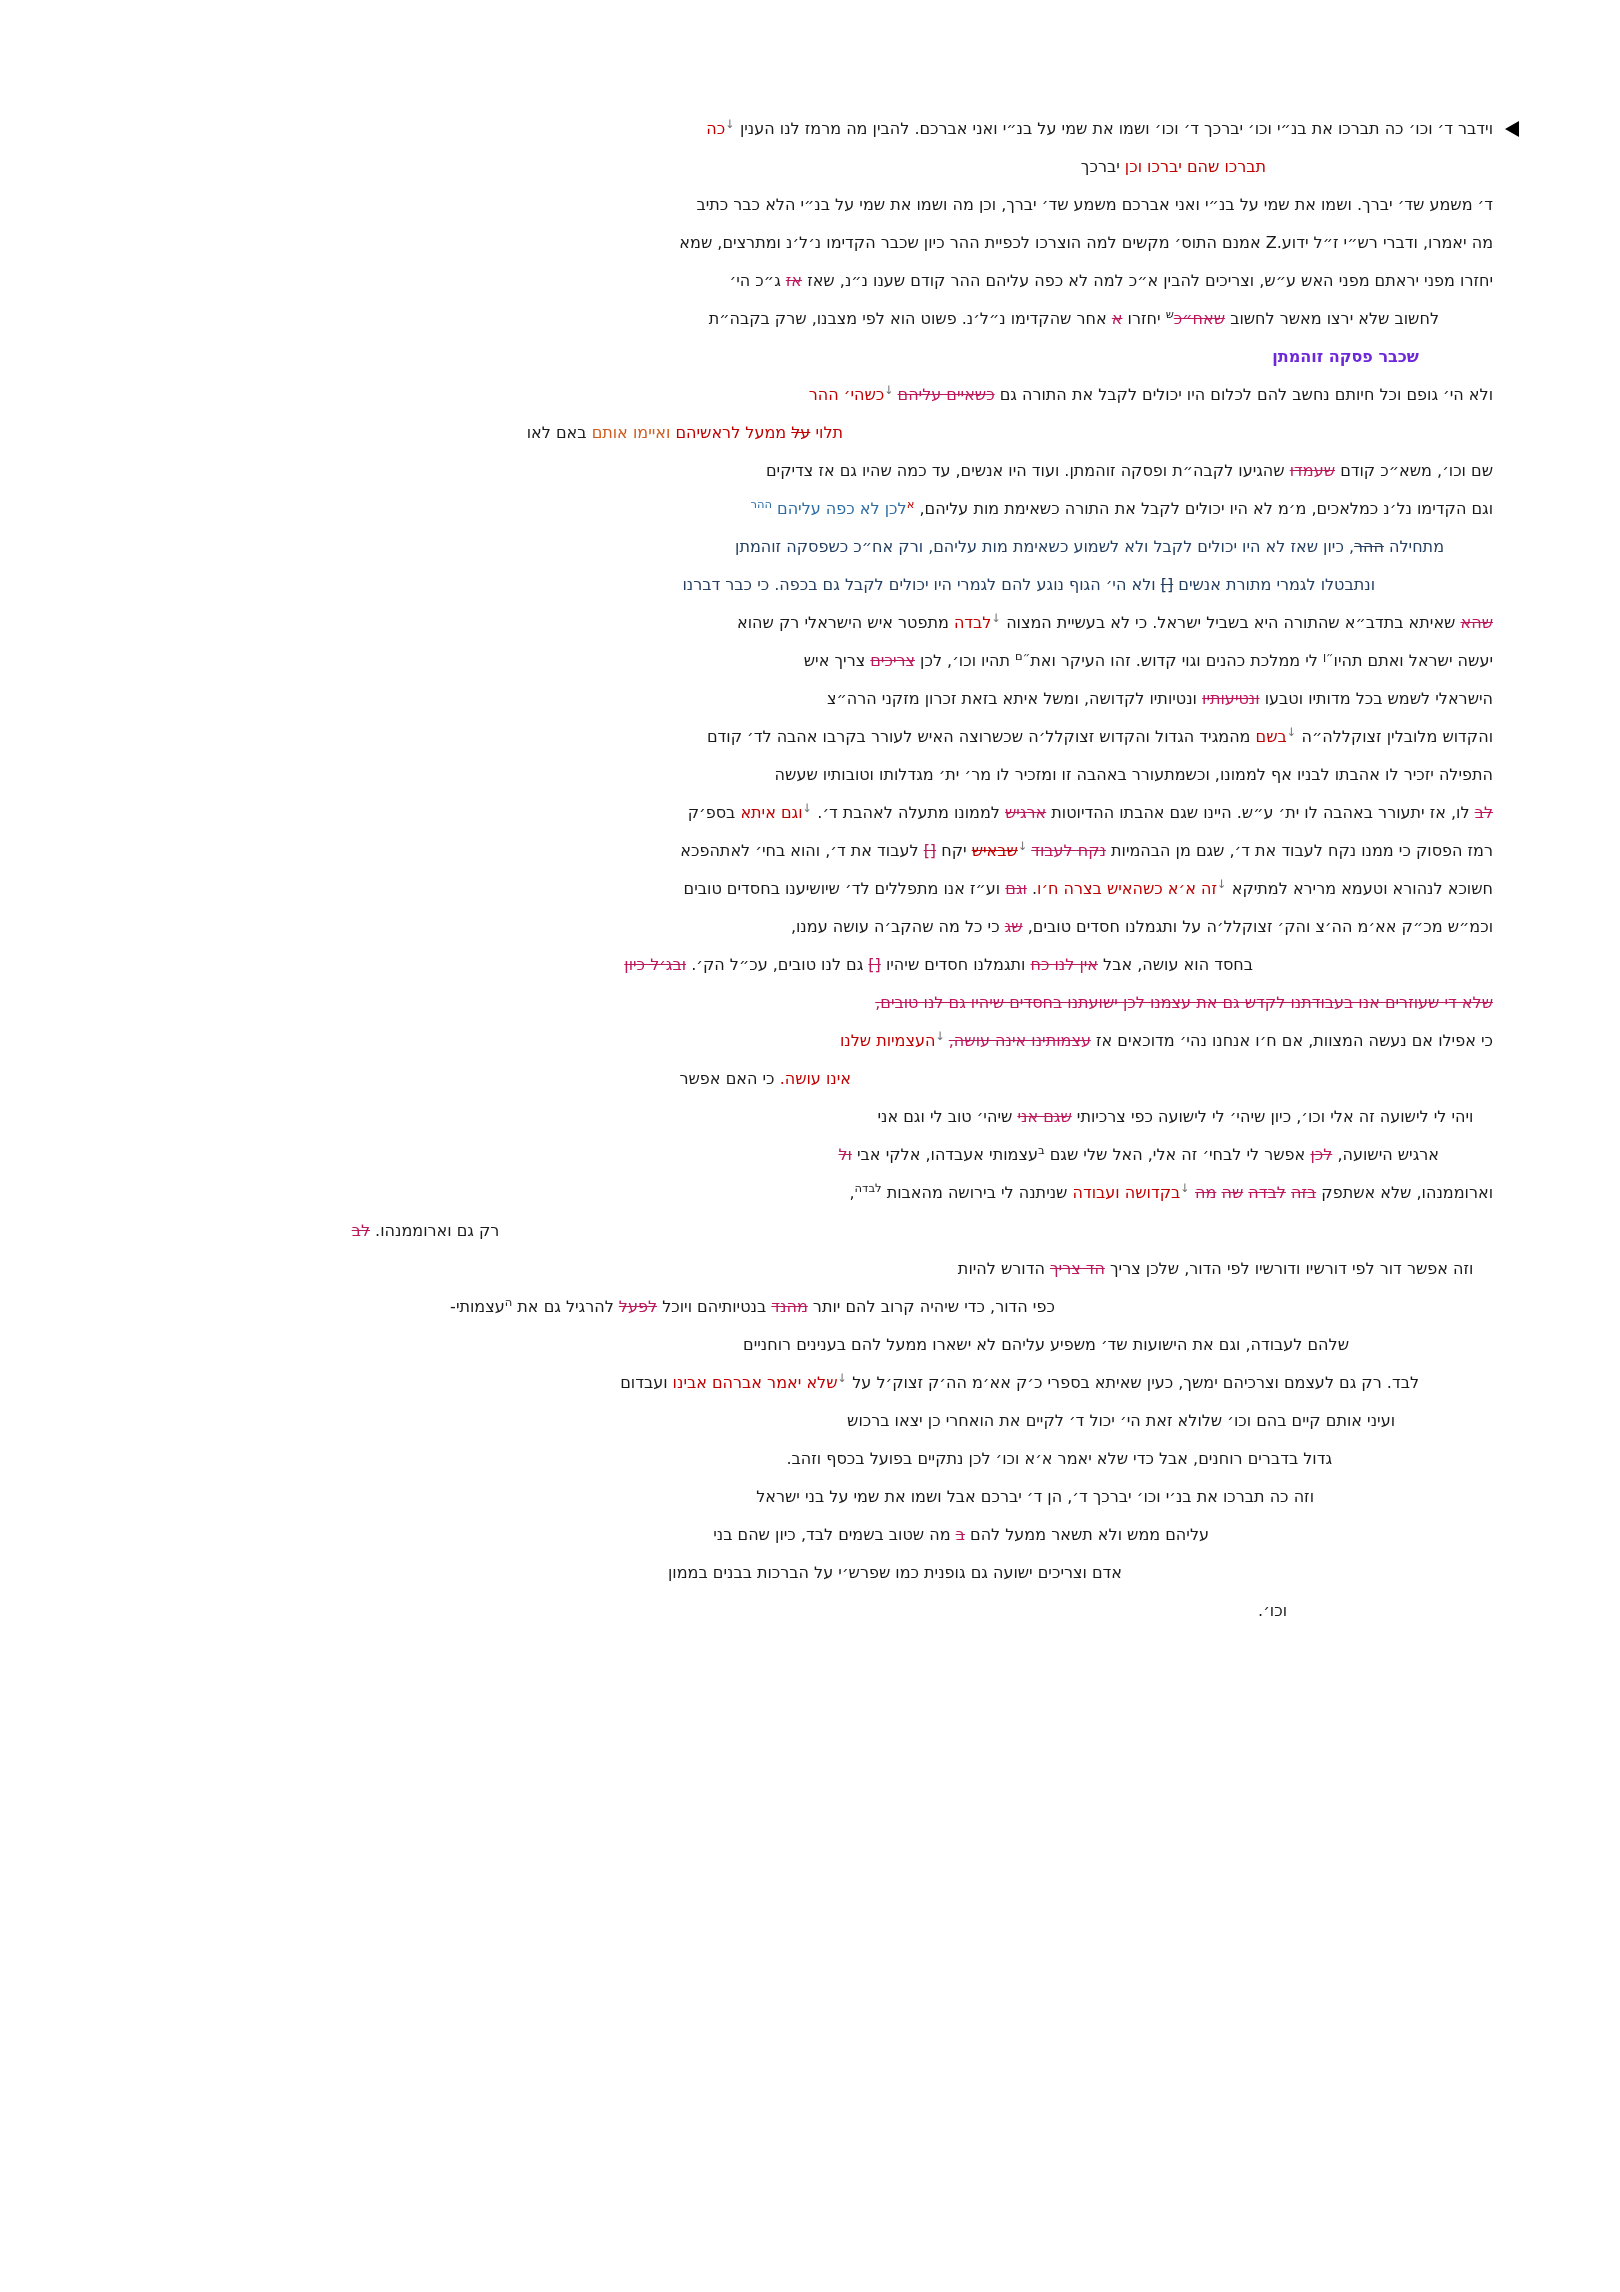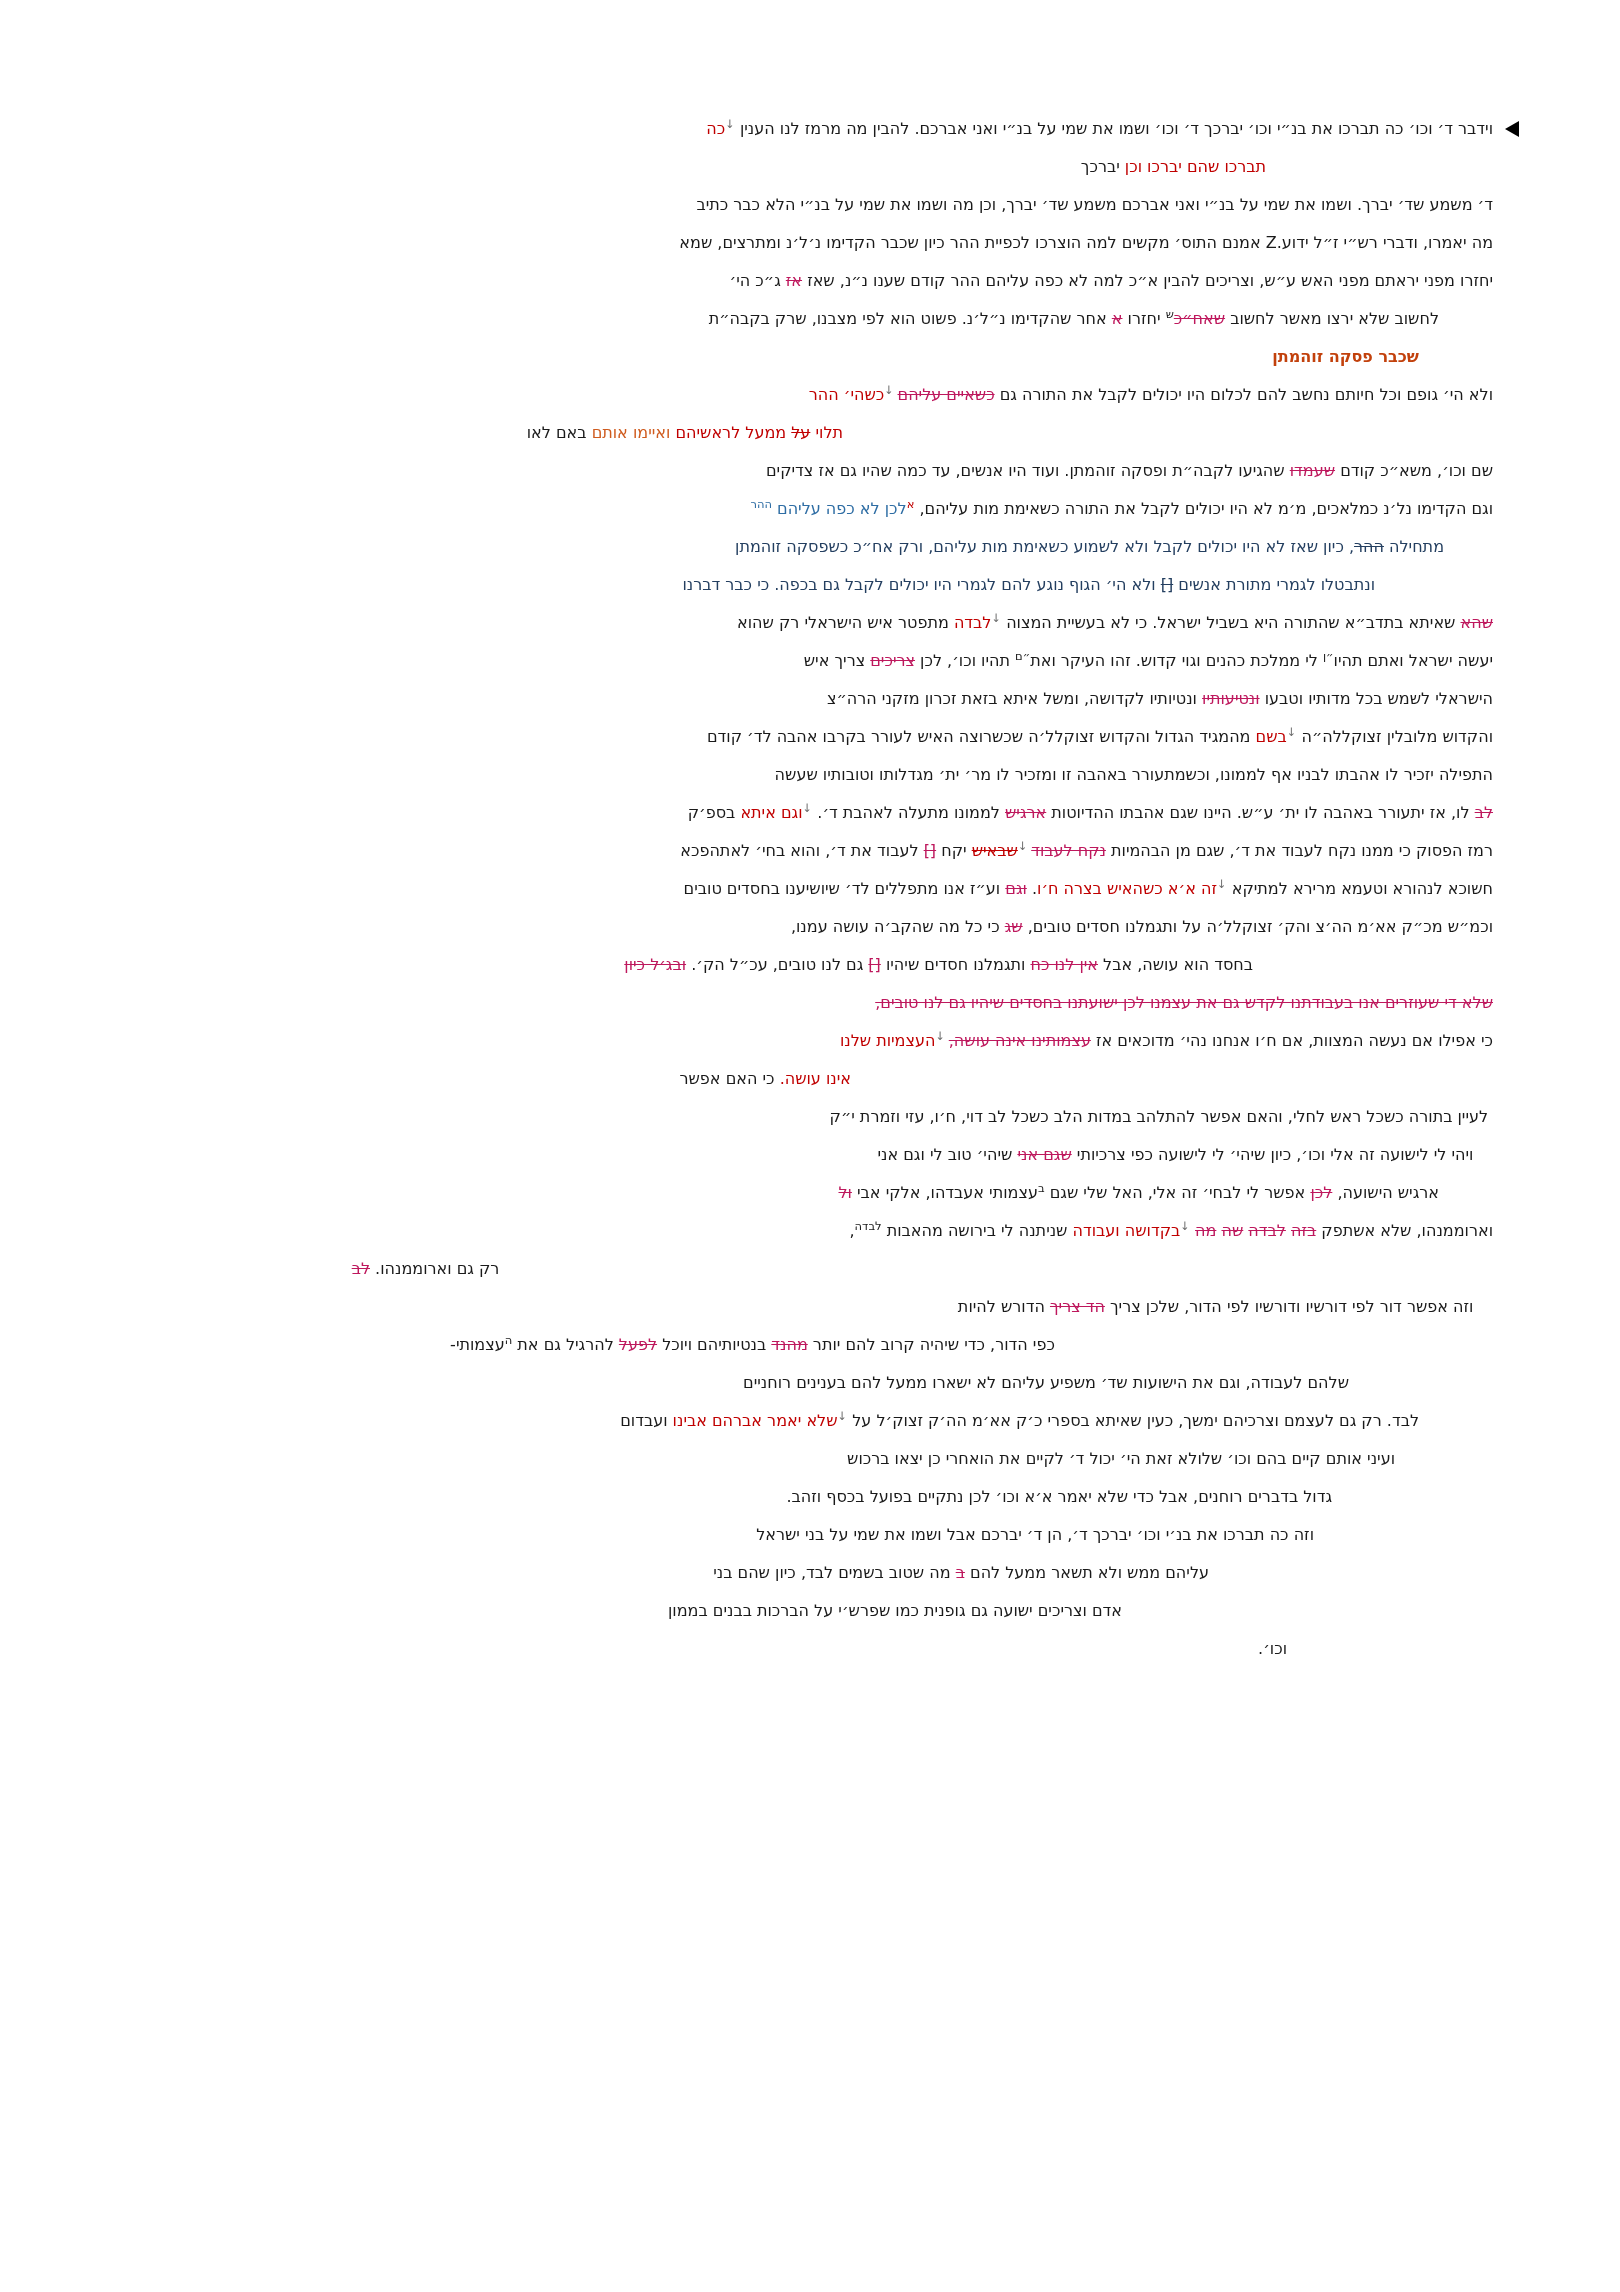--- a/index.html
+++ b/index.html
@@ -18,21 +18,21 @@
     white-space:nowrap;
     height:38px;
     line-height:38px;
     font-size:16px;
     color:#1a1a1a;
     position:relative;
   }
   .line span{display:inline;}
   .n  {color:#1a1a1a;}
   .st {color:#be185d;text-decoration:line-through;}
-  .bd {color:#c2410c;font-weight:bold;}
+  .bd {color:#6d28d9;font-weight:bold;}
   .r  {color:#c00000;}
   .rs {color:#c00000;text-decoration:line-through;}
   .o  {color:#cf5b1e;}
   .bl {color:#2e6da4;}
   .nv {color:#243f60;}
   .nvs{color:#243f60;text-decoration:line-through;}
   .sup ,.supr,.supb,.supg{
     font-size:0.72em;
     vertical-align:super;
     line-height:0;
@@ -74,21 +74,20 @@
     <div class="line" style="padding-right: 0px;"><span class="n">והקדוש מלובלין זצוקללה״ה </span><span class="supg">↓</span><span class="r">בשם</span><span class="n"> מהמגיד הגדול והקדוש זצוקלל׳ה שכשרוצה האיש לעורר בקרבו אהבה לד׳ קודם</span></div>
     <div class="line" style="padding-right: 0px;"><span class="n">התפילה יזכיר לו אהבתו לבניו אף לממונו, וכשמתעורר באהבה זו ומזכיר לו מר׳ ית׳ מגדלותו וטובותיו שעשה</span></div>
     <div class="line" style="padding-right: 0px;"><span class="st">לב</span><span class="n"> לו, אז יתעורר באהבה לו ית׳ ע״ש. היינו שגם אהבתו ההדיוטות </span><span class="st">ארגיש</span><span class="n"> לממונו מתעלה לאהבת ד׳. </span><span class="supg">↓</span><span class="r">וגם איתא</span><span class="n"> בספ׳ק</span></div>
     <div class="line" style="padding-right: 0px;"><span class="n">רמז הפסוק כי ממנו נקח לעבוד את ד׳, שגם מן הבהמיות </span><span class="st">נקח לעבוד</span><span class="supg"> ↓</span><span class="rs">שבאיש</span><span class="n"> יקח </span><span class="st">[]</span><span class="n"> לעבוד את ד׳, והוא בחי׳ לאתהפכא</span></div>
     <div class="line" style="padding-right: 0px;"><span class="n">חשוכא לנהורא וטעמא מרירא למתיקא </span><span class="supg">↓</span><span class="r">זה א׳א כשהאיש בצרה ח׳ו</span><span class="n">. </span><span class="st">וגם</span><span class="n"> וע״ז אנו מתפללים לד׳ שיושיענו בחסדים טובים</span></div>
     <div class="line" style="padding-right: 0px;"><span class="n">וכמ״ש מכ״ק אא׳מ הה׳צ והק׳ זצוקלל׳ה על ותגמלנו חסדים טובים, </span><span class="st">שג</span><span class="n"> כי כל מה שהקב׳ה עושה עמנו,</span></div>
     <div class="line" style="padding-right: 240px;"><span class="n">בחסד הוא עושה, אבל </span><span class="st">אין לנו כח</span><span class="n"> ותגמלנו חסדים שיהיו </span><span class="st">[]</span><span class="n"> גם לנו טובים, עכ״ל הק׳. </span><span class="st">ובג׳ל כיון</span></div>
     <div class="line" style="padding-right: 0px;"><span class="st">שלא די שעוזרים אנו בעבודתנו לקדש גם את עצמנו לכן ישועתנו בחסדים שיהיו גם לנו טובים,</span></div>
     <div class="line" style="padding-right: 0px;"><span class="n">כי אפילו אם נעשה המצוות, אם ח׳ו אנחנו נהי׳ מדוכאים אז </span><span class="st">עצמותינו אינה עושה,</span><span class="supg"> ↓</span><span class="r">העצמיות שלנו</span></div>
     <div class="line" style="padding-right: 642px;"><span class="r">אינו עושה.</span><span class="n"> כי האם אפשר</span></div>
-    <div class="line" style="padding-right: 4.9px;"><span class="n">לעיין בתורה כשכל ראש לחלי, והאם אפשר להתלהב במדות הלב כשכל לב דוי, ח׳ו, עזי וזמרת י״ק</span></div>
     <div class="line" style="padding-right: 19.6px;"><span class="n">ויהי לי לישועה זה אלי וכו׳, כיון שיהי׳ לי לישועה כפי צרכיותי </span><span class="st">שגם אני</span><span class="n"> שיהי׳ טוב לי וגם אני</span></div>
     <div class="line" style="padding-right: 54px;"><span class="n">ארגיש הישועה, </span><span class="st">לכן</span><span class="n"> אפשר לי לבחי׳ זה אלי, האל שלי שגם </span><span class="sup">ב</span><span class="n">עצמותי אעבדהו, אלקי אבי </span><span class="st">ול</span></div>
     <div class="line" style="padding-right: 0px;"><span class="n">וארוממנהו, שלא אשתפק </span><span class="st">בזה</span><span class="n"> </span><span class="st">לבדה</span><span class="n"> </span><span class="st">שה</span><span class="n"> </span><span class="st">מה</span><span class="n"> </span><span class="supg">↓</span><span class="r">בקדושה ועבודה</span><span class="n"> שניתנה לי בירושה מהאבות </span><span class="sup">לבדה</span><span class="n">,</span></div>
     <div class="line" style="padding-right: 701px; text-align: center;"><span class="n">רק גם וארוממנהו. </span><span class="st">לב</span></div>
     <div class="line" style="padding-right: 19.6px;"><span class="n">וזה אפשר דור לפי דורשיו ודורשיו לפי הדור, שלכן צריך </span><span class="st">הד צריך</span><span class="n"> הדורש להיות</span></div>
     <div class="line" style="padding-right: 47px; text-align: center;"><span class="n">כפי הדור, כדי שיהיה קרוב להם יותר </span><span class="st">מהנד</span><span class="n"> בנטיותיהם ויוכל </span><span class="st">לפעל</span><span class="n"> להרגיל גם את </span><span class="sup">ה</span><span class="n">עצמותי-</span></div>
     <div class="line" style="padding-right: 144px;"><span class="n">שלהם לעבודה, וגם את הישועות שד׳ משפיע עליהם לא ישארו ממעל להם בענינים רוחניים</span></div>
     <div class="line" style="padding-right: 74px;"><span class="n">לבד. רק גם לעצמם וצרכיהם ימשך, כעין שאיתא בספרי כ׳ק אא׳מ הה׳ק זצוק׳ל על </span><span class="supg">↓</span><span class="r">שלא יאמר אברהם אבינו</span><span class="n"> ועבדום</span></div>
     <div class="line" style="padding-right: 98px;"><span class="n">ועיני אותם קיים בהם וכו׳ שלולא זאת הי׳ יכול ד׳ לקיים את הואחרי כן יצאו ברכוש</span></div>
     <div class="line" style="padding-right: 161px;"><span class="n">גדול בדברים רוחנים, אבל כדי שלא יאמר א׳א וכו׳ לכן נתקיים בפועל בכסף וזהב.</span></div>

